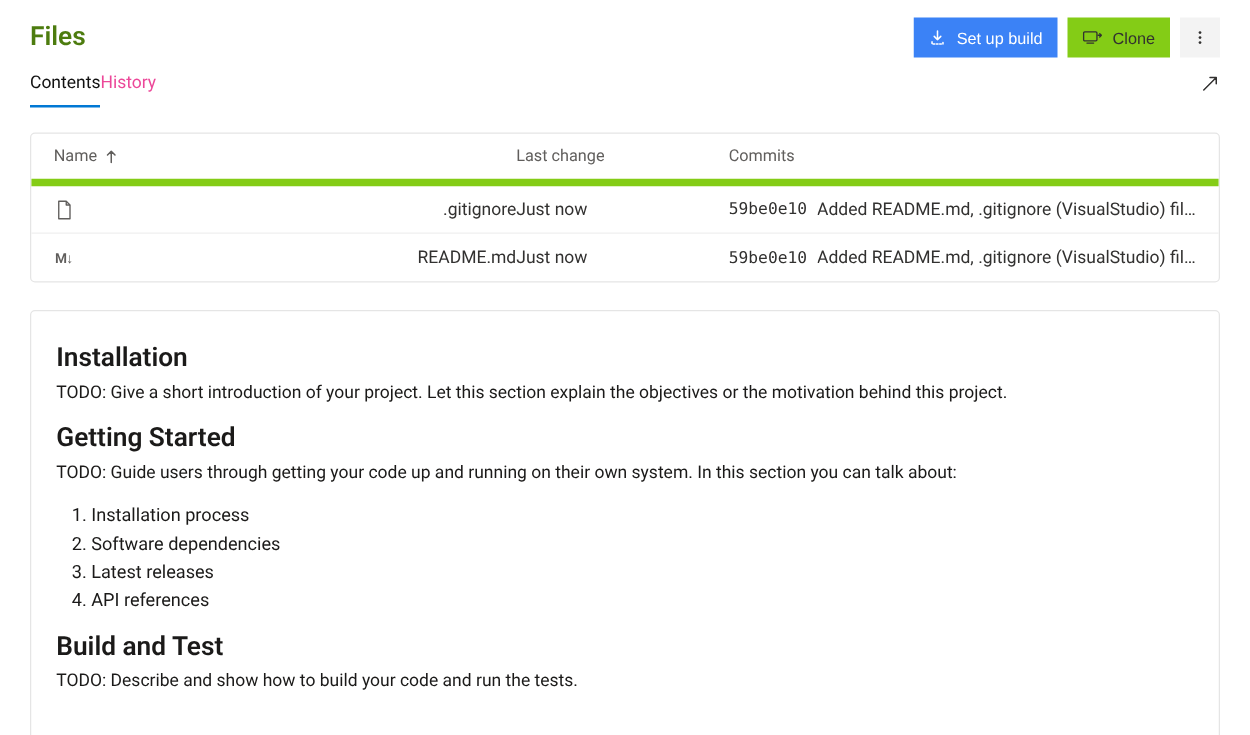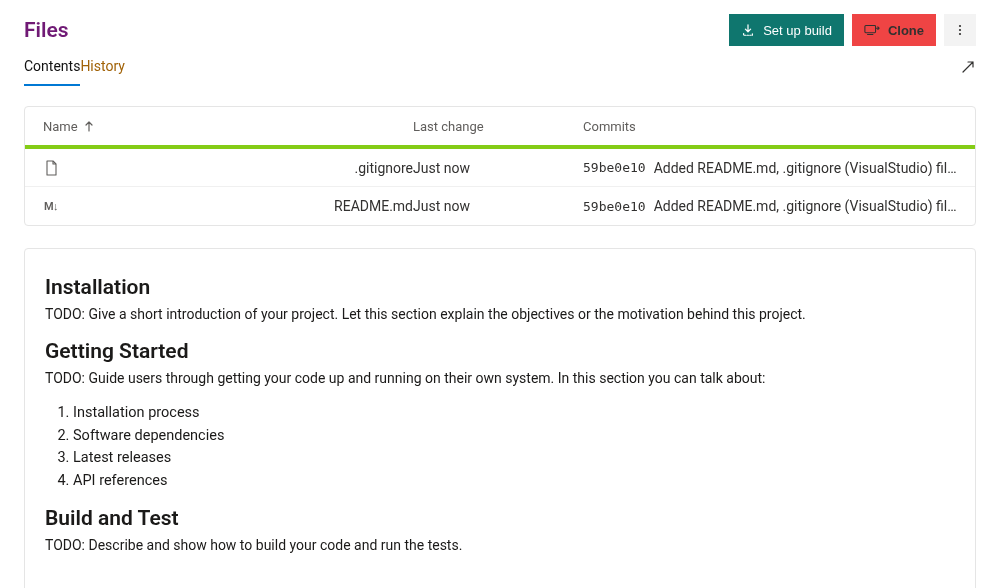--- a/index.html
+++ b/index.html
@@ -18,63 +18,62 @@
   .header-row {
     display: flex;
     align-items: center;
     justify-content: space-between;
     padding-top: 14px;
     padding-bottom: 6px;
   }
   .page-title {
     font-size: 21px;
     font-weight: 600;
-    color: #701a75;
+    color: #4d7c0f;
   }
   .header-actions {
     display: flex;
     align-items: center;
     gap: 8px;
   }
   .btn {
     display: inline-flex;
     align-items: center;
     gap: 8px;
     height: 32px;
     padding: 0 12px;
     font-size: 13px;
     font-weight: 500;
     border: none;
     cursor: pointer;
   }
   .btn-primary {
-    background: #0f766e;
+    background: #3b82f6;
     color: #ffffff;
   }
   .btn-secondary {
-    background: #ef4444;
-    color: #323130;
-    font-weight: bold;
+    background: #84cc16;
+    color: #323130;
   }
   .btn-icon-only {
     width: 32px;
     height: 32px;
     padding: 0;
     justify-content: center;
     background: #f3f3f3;
   }
   .tabs {
     display: flex;
     align-items: center;
     padding-top: 6px;
   }
   .tab {
     font-size: 14px;
     padding-bottom: 10px;
-    color: #a16207;
+    color: #ec4899;
     cursor: pointer;
     border-bottom: 2px solid transparent;
   }
   .tab.active {
     color: #111;
     border-bottom-color: #0078d4;
   }
   .tab-spacer { flex: 1; }
   .fullscreen-btn {
     color: #323130;
@@ -90,21 +89,21 @@
   .files-header, .file-row {
     display: grid;
     grid-template-columns: 370px 170px 1fr;
     align-items: center;
     padding: 0 18px;
   }
   .files-header {
     height: 42px;
     font-size: 13px;
     color: #605e5c;
-    border-bottom: 4px solid #84cc16;
+    border-bottom: 6px solid #84cc16;
   }
   .col-header {
     display: flex;
     align-items: center;
     gap: 6px;
     cursor: pointer;
   }
   .file-row {
     height: 38px;
     font-size: 14px;

